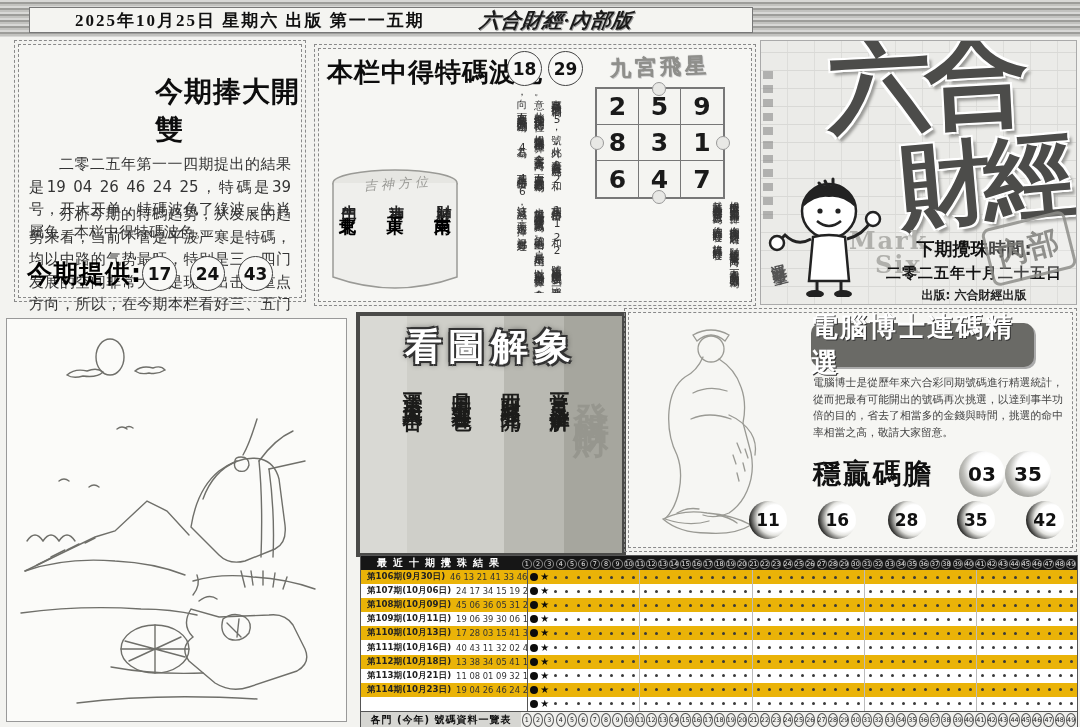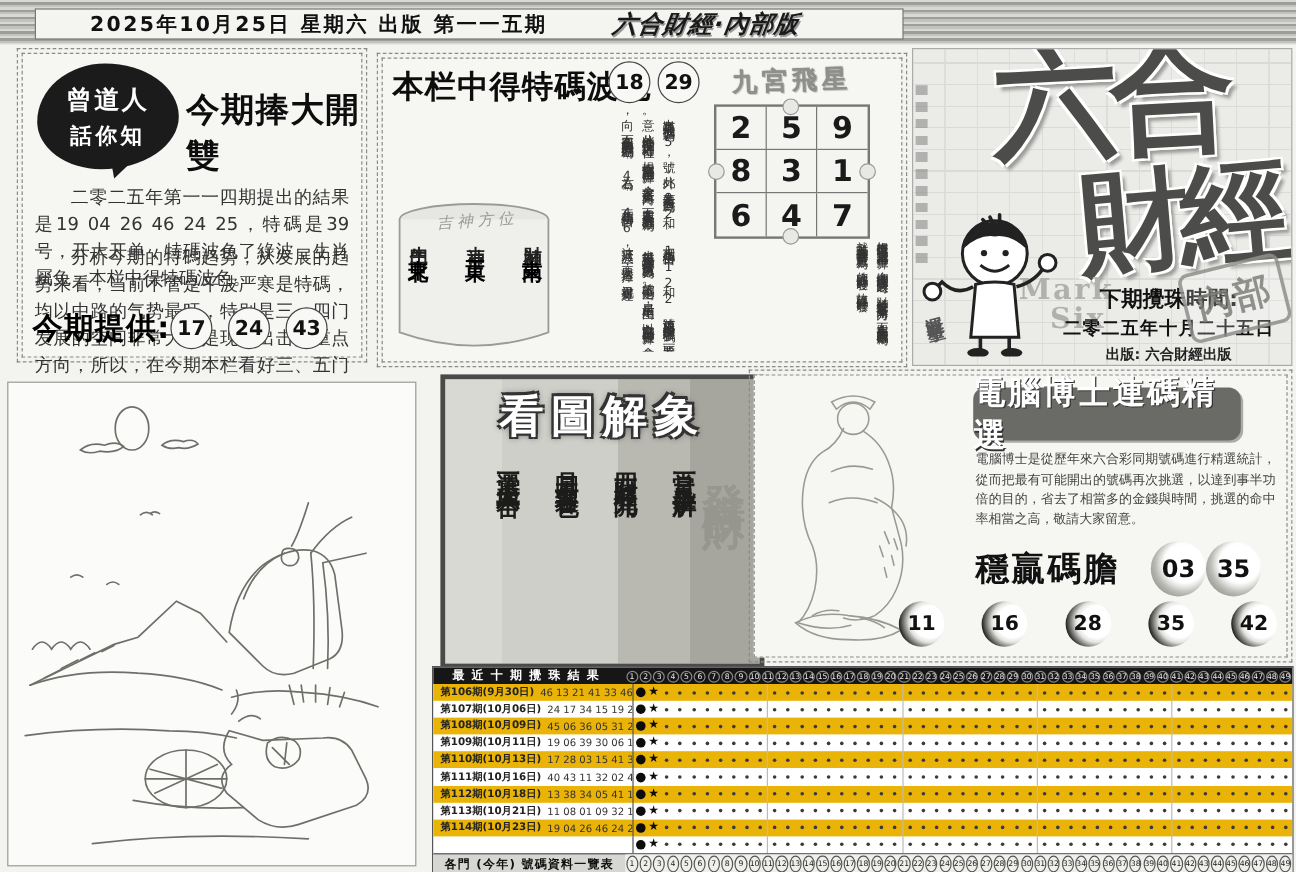--- a/index.html
+++ b/index.html
@@ -7,21 +7,21 @@
     position:relative;width:1080px;height:727px;overflow:hidden;
     background:#f3f3f0;font-family:"DejaVu Sans","Liberation Sans",sans-serif;color:#222;
   }
   
   #header-band{
     position:absolute;left:0;top:0;width:100%;height:37px;
     background:repeating-linear-gradient(180deg,#d8d8d6 0 2px,#9d9d9a 2px 4px,#c2c2bf 4px 6px);
   }
   #header-inner{
     position:absolute;left:30px;top:8px;width:722px;height:24px;background:#f4f4f1;
-    display:flex;align-items:center;box-shadow:0 0 0 1px #777;
+    display:flex;align-items:center;box-shadow:0 0 0 1px #777;font-family:Liberation Serif, serif;
   }
   #header-date{font-size:17px;font-weight:bold;letter-spacing:2px;margin-left:45px;color:#111;}
   #header-brand{
     font-size:20px;font-weight:bold;font-style:italic;margin-left:55px;color:#1a1a1a;
     transform:skewX(-8deg);letter-spacing:1px;text-shadow:1px 1px 0 #999;
   }
   
   .dashbox{
     position:absolute;background:#f6f6f3;
     border:1px dashed #8a8a8a;outline:1px dashed #8a8a8a;outline-offset:3px;
@@ -115,21 +115,21 @@
     position:absolute;right:4px;bottom:26px;padding:6px 8px;border:3px solid #8f8f8b;border-radius:8px;
     color:#80807c;font-size:30px;font-weight:bold;transform:rotate(-14deg);letter-spacing:2px;opacity:.85;
     background:rgba(255,255,255,.25);
   }
   #mast-side{position:absolute;left:2px;top:30px;width:10px;height:150px;opacity:.5;
     background:repeating-linear-gradient(180deg,#777 0 8px,transparent 8px 14px);}
   
   #sketch-box{position:absolute;left:6px;top:318px;width:339px;height:402px;background:#fbfbf9;border:1px solid #999;}
   
   #picture-box{
-    position:absolute;left:367px;top:312px;width:262px;height:237px;border:4px solid #4a4a48;
+    position:absolute;left:356px;top:312px;width:262px;height:237px;border:4px solid #4a4a48;
     background:linear-gradient(90deg,#d9d9d4 0 18%,#cfcfc9 18% 55%,#b9b9b2 55% 78%,#a6a69e 78% 100%);
     overflow:hidden;
   }
   #pic-title{
     position:absolute;left:0;top:6px;width:100%;text-align:center;font-size:37px;font-weight:bold;color:#fff;
     letter-spacing:6px;
     text-shadow:-2px -2px 0 #333,2px -2px 0 #333,-2px 2px 0 #333,2px 2px 0 #333,0 0 6px #222;
   }
   #pic-poem{
     position:absolute;right:48px;top:62px;height:160px;display:flex;flex-direction:row-reverse;gap:22px;
@@ -201,24 +201,20 @@
 <div id="page">
 
   <div id="header-band">
     <div id="header-inner">
       <span id="header-date">2025年10月25日  星期六  出版  第一一五期</span>
       <span id="header-brand">六合財經·內部版</span>
     </div>
   </div>
 
   <div id="tips-box" class="dashbox">
-    <div id="bubble">
-      <div class="bubble-l1">曾道人</div>
-      <div class="bubble-l2">話你知</div>
-    </div>
     <div id="tips-title">今期捧大開雙</div>
     <div id="tips-para1" class="tips-para">二零二五年第一一四期提出的結果是19 04 26 46 24 25，特碼是39号，开大开单，特碼波色了綠波，生肖屬兔，本栏中得特碼波色。</div>
     <div id="tips-para2" class="tips-para">分析今期的特碼趋势，从发展的趋势来看，当前不管是平波严寒是特碼，均以中路的气势最旺，特别是三、四门发展的空间非常大，是现今出击的重点方向，所以，在今期本栏看好三、五门的表现，特别是第二门机会最大，必定看重出击。从单双数看，双数波不断调整，是看涨的对象；从波色来看，当前绿波稳步调整，一改昔日的疲弱之势，其次是蓝波。</div>
     <div id="offer-row">
       <span id="offer-label">今期提供:</span>
       <span id="offer-circles" style="display:flex;gap:13px;">
           <span class="num-circle">17</span>
           <span class="num-circle">24</span>
           <span class="num-circle">43</span>
         </span>

